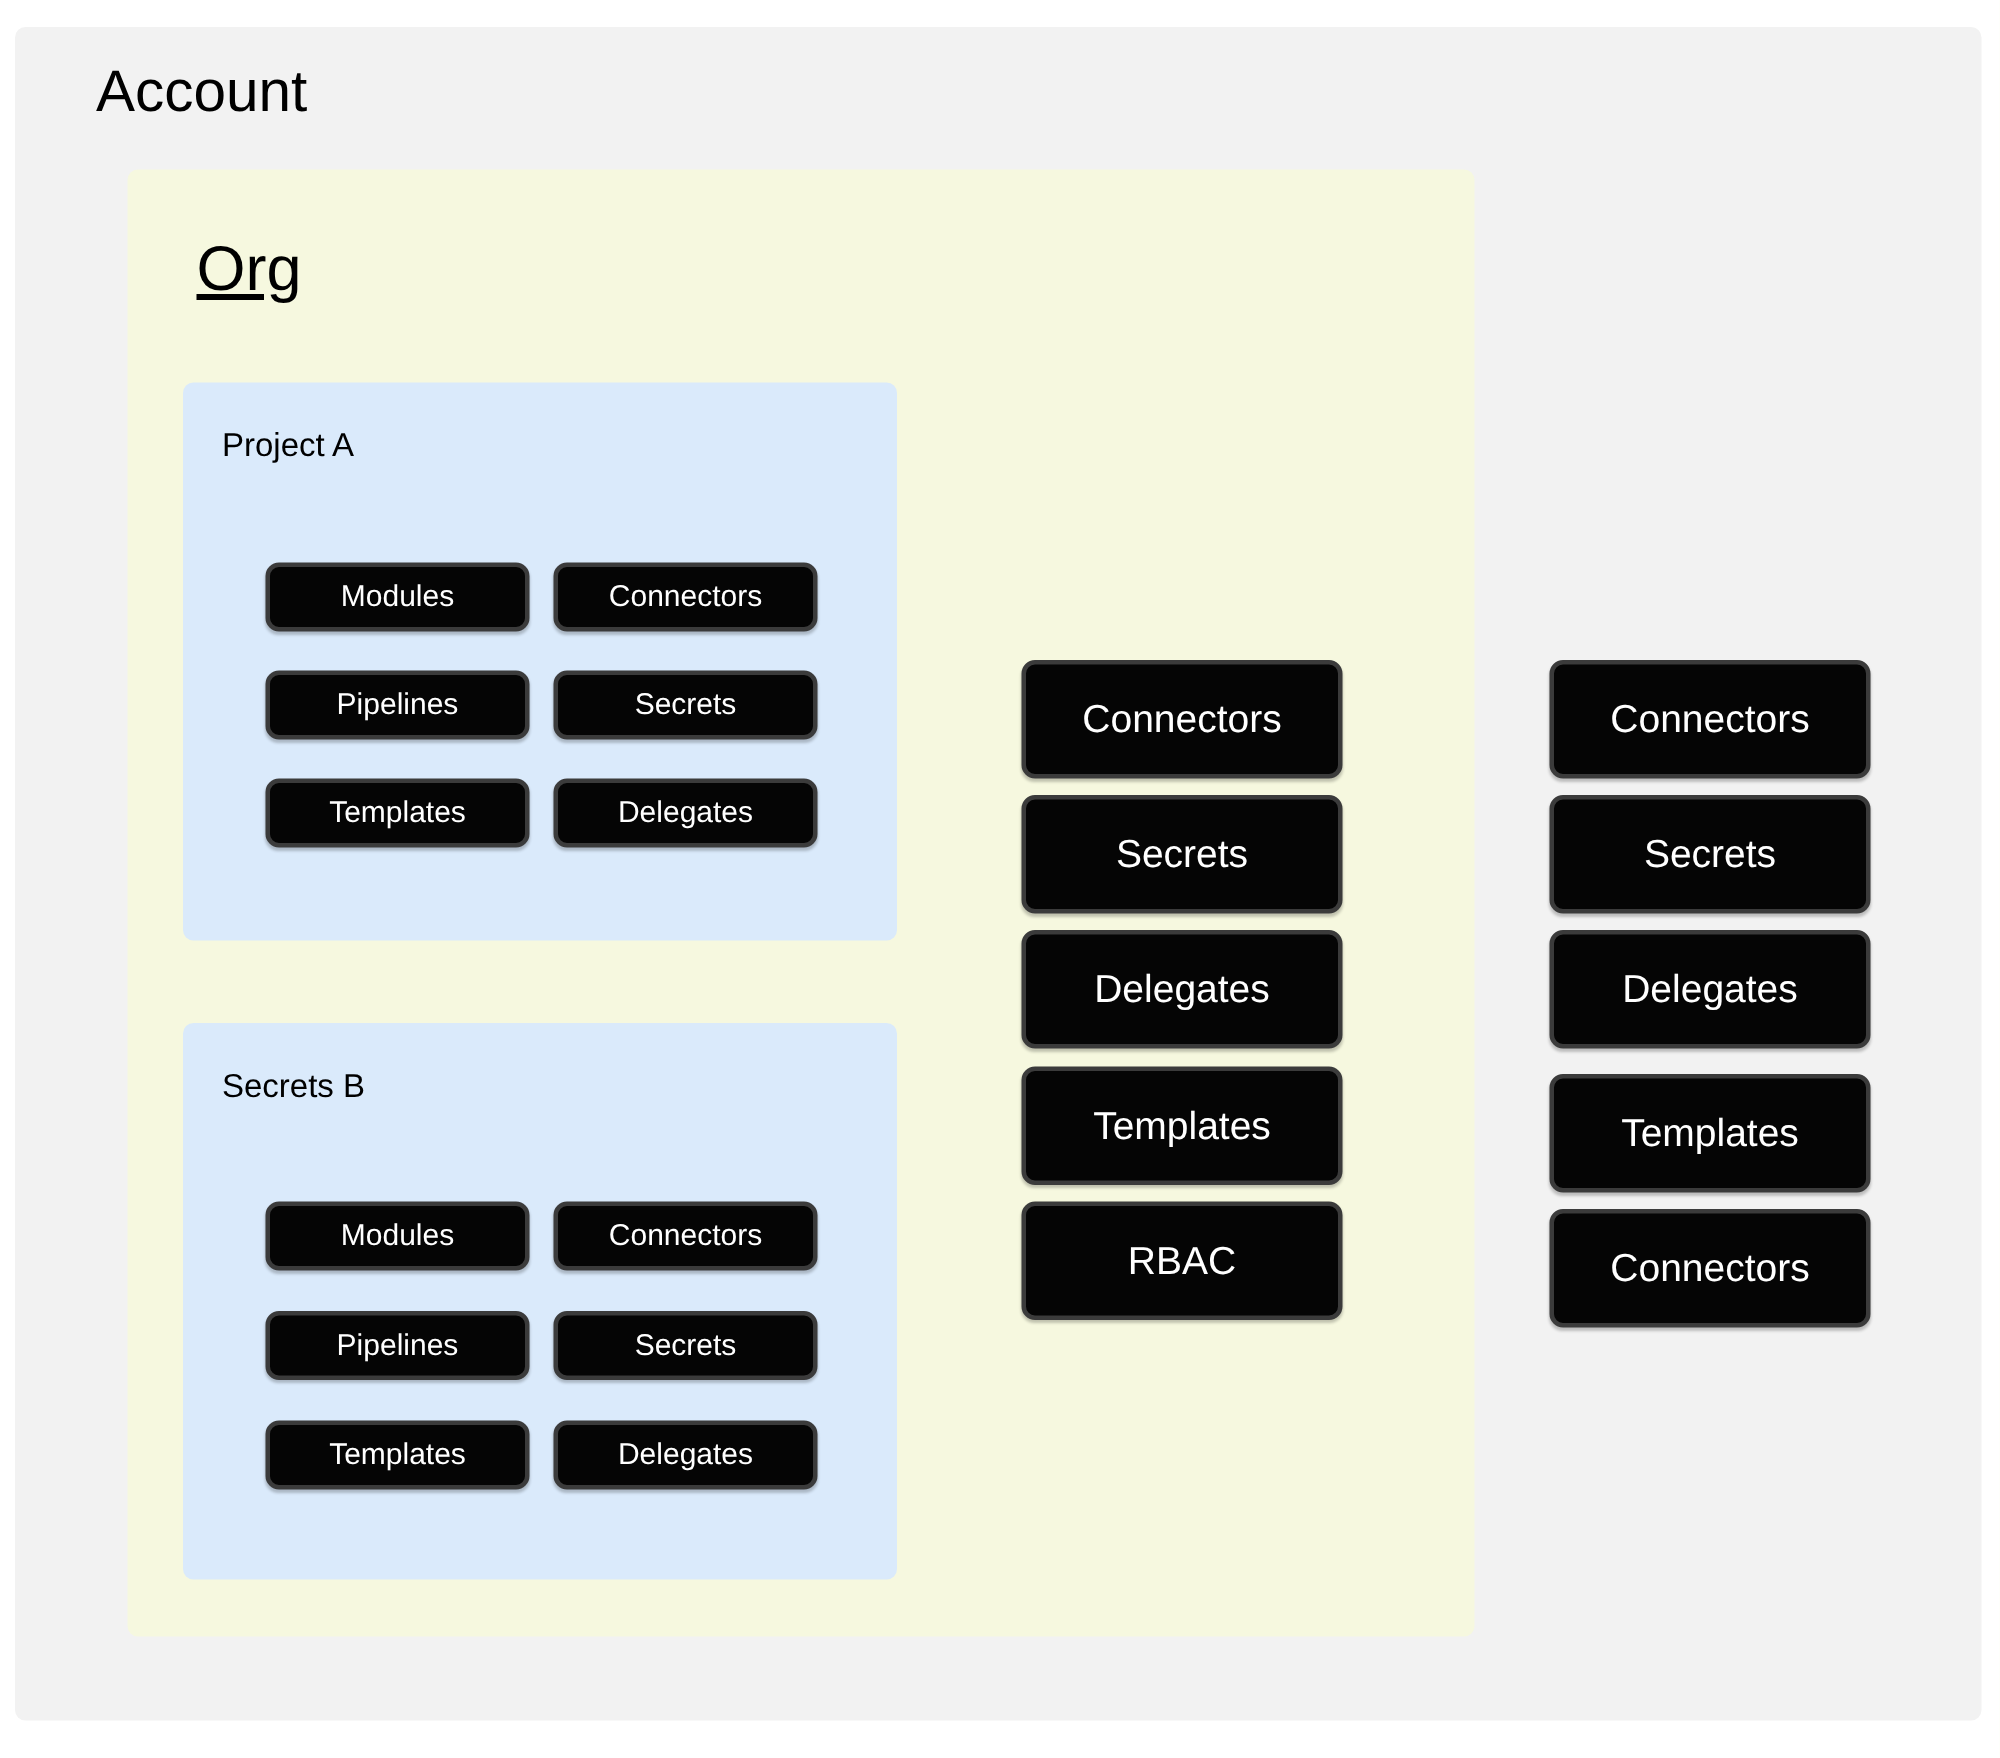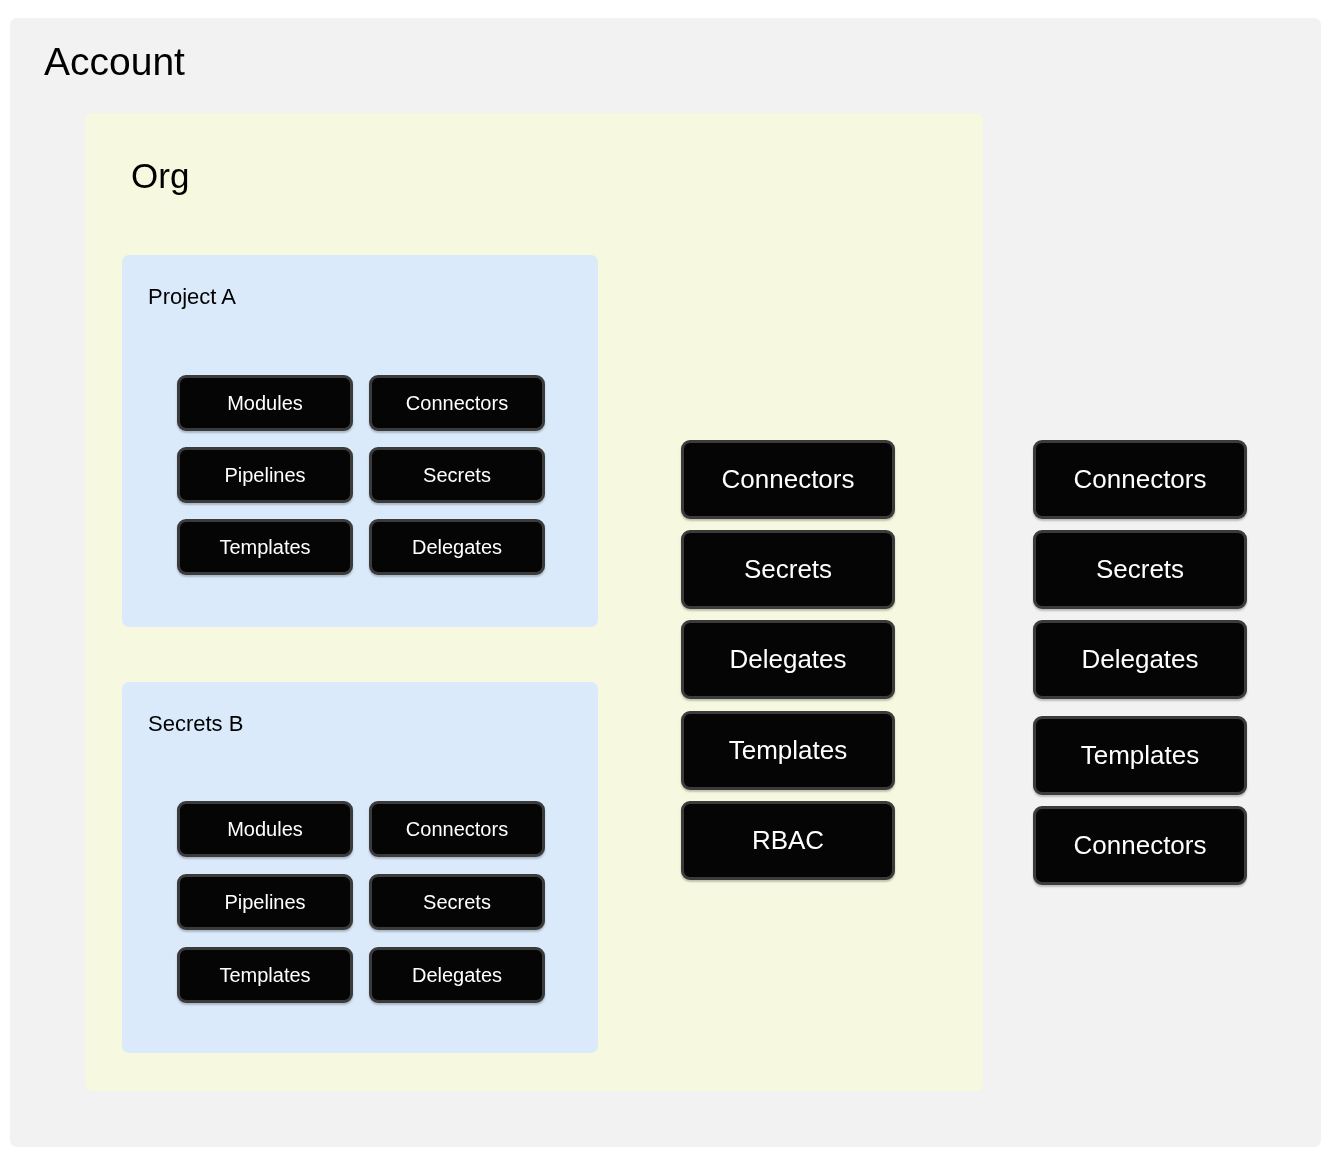--- a/index.html
+++ b/index.html
@@ -56,28 +56,29 @@
 
   
   .region-title {
     position: absolute;
     color: #000000;
     font-weight: 400;
     white-space: nowrap;
     line-height: 1;
   }
   .title-account {
-    left: 44px;
+    left: 64px;
     top: 42px;
     font-size: 39px;
   }
   .title-org {
     left: 131px;
     top: 158px;
-    font-size: 35px;
+    font-size: 42px;
+    text-decoration: underline;
   }
   .title-project {
     left: 148px;
     font-size: 22px;
   }
   .title-project-a { top: 286px; }
   .title-project-b { top: 713px; }
 
   
   .chip {
@@ -92,21 +93,21 @@
     justify-content: center;
     text-align: center;
     line-height: 1.15;
     box-shadow: 0 2px 2px rgba(0,0,0,0.22);
     white-space: nowrap;
   }
 
   
   .chip-sm {
     width: 176px;
-    height: 56px;
+    height: 46px;
     font-size: 20px;
   }
 
   
   .chip-lg {
     width: 214px;
     height: 79px;
     font-size: 26px;
   }
 

